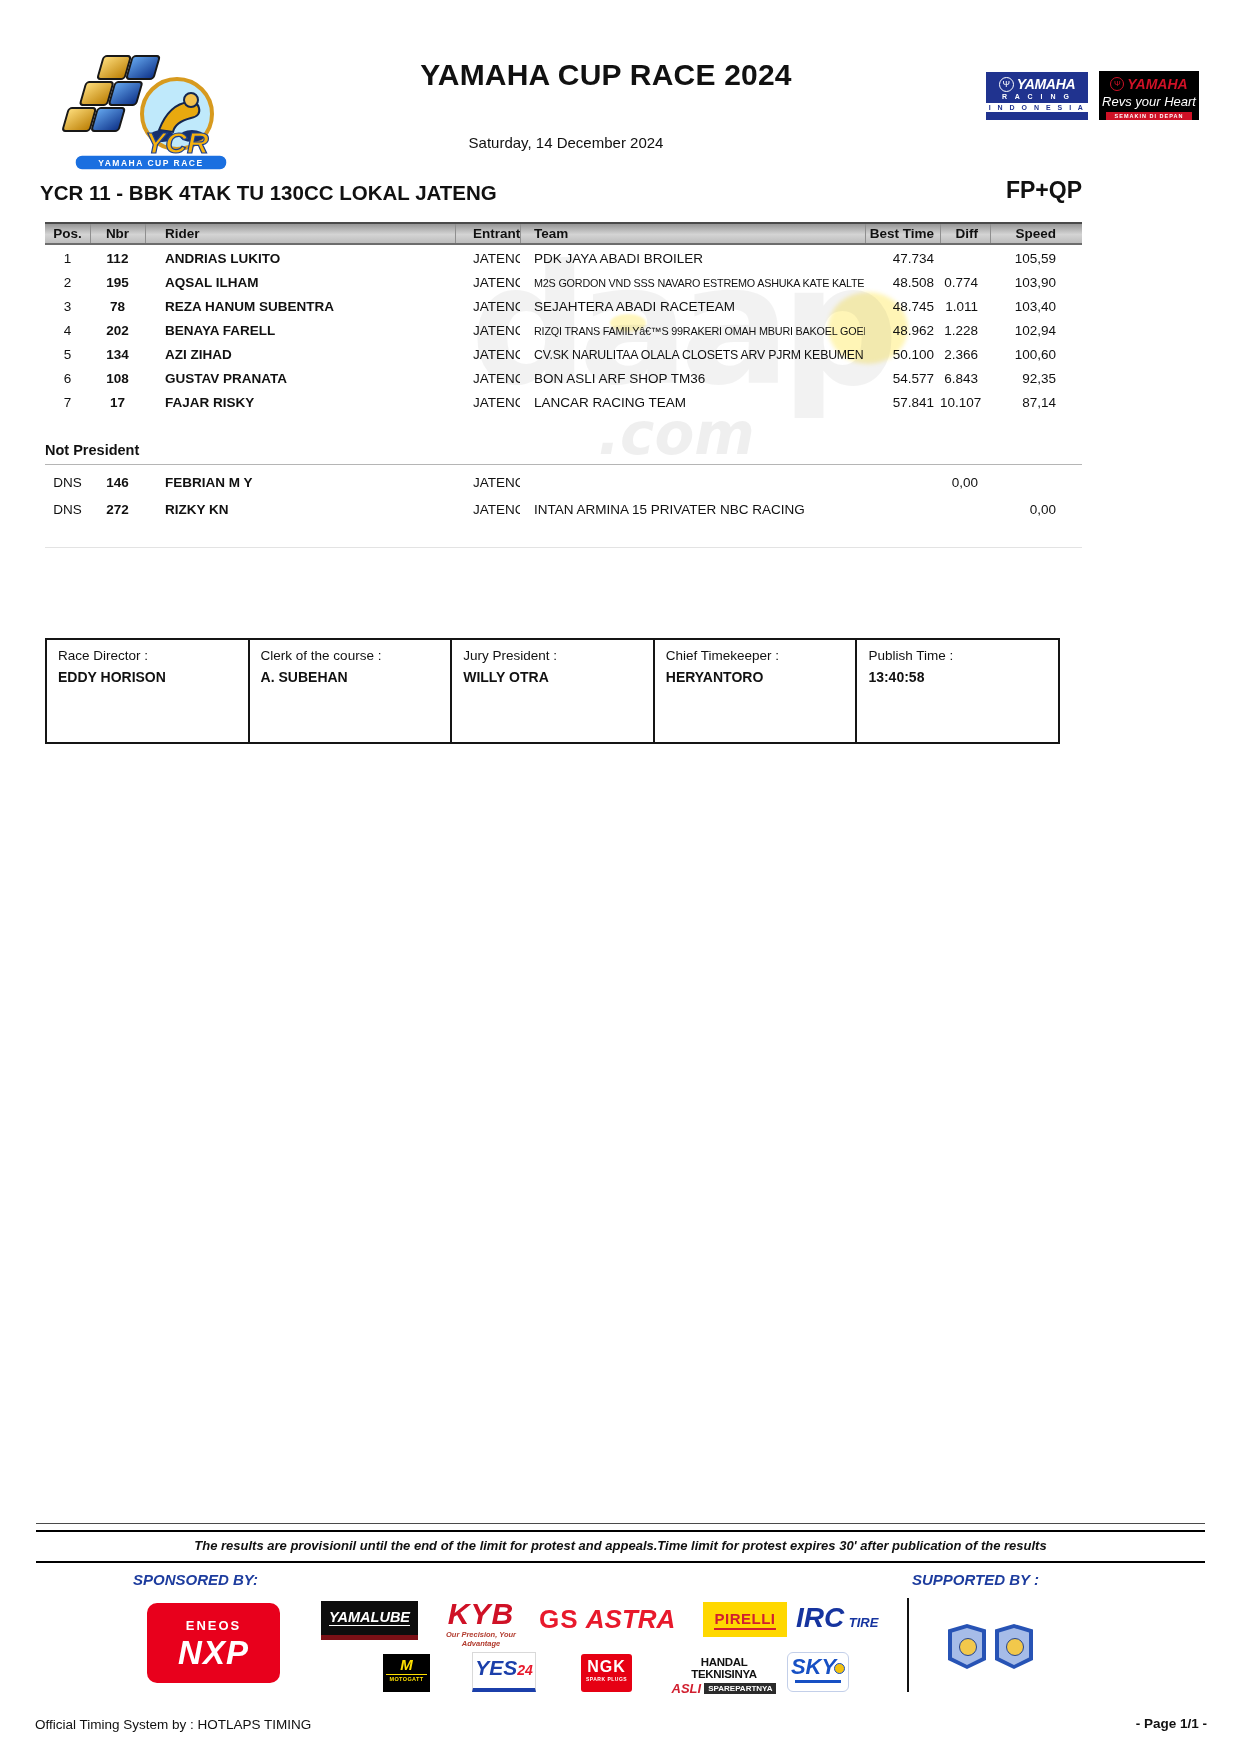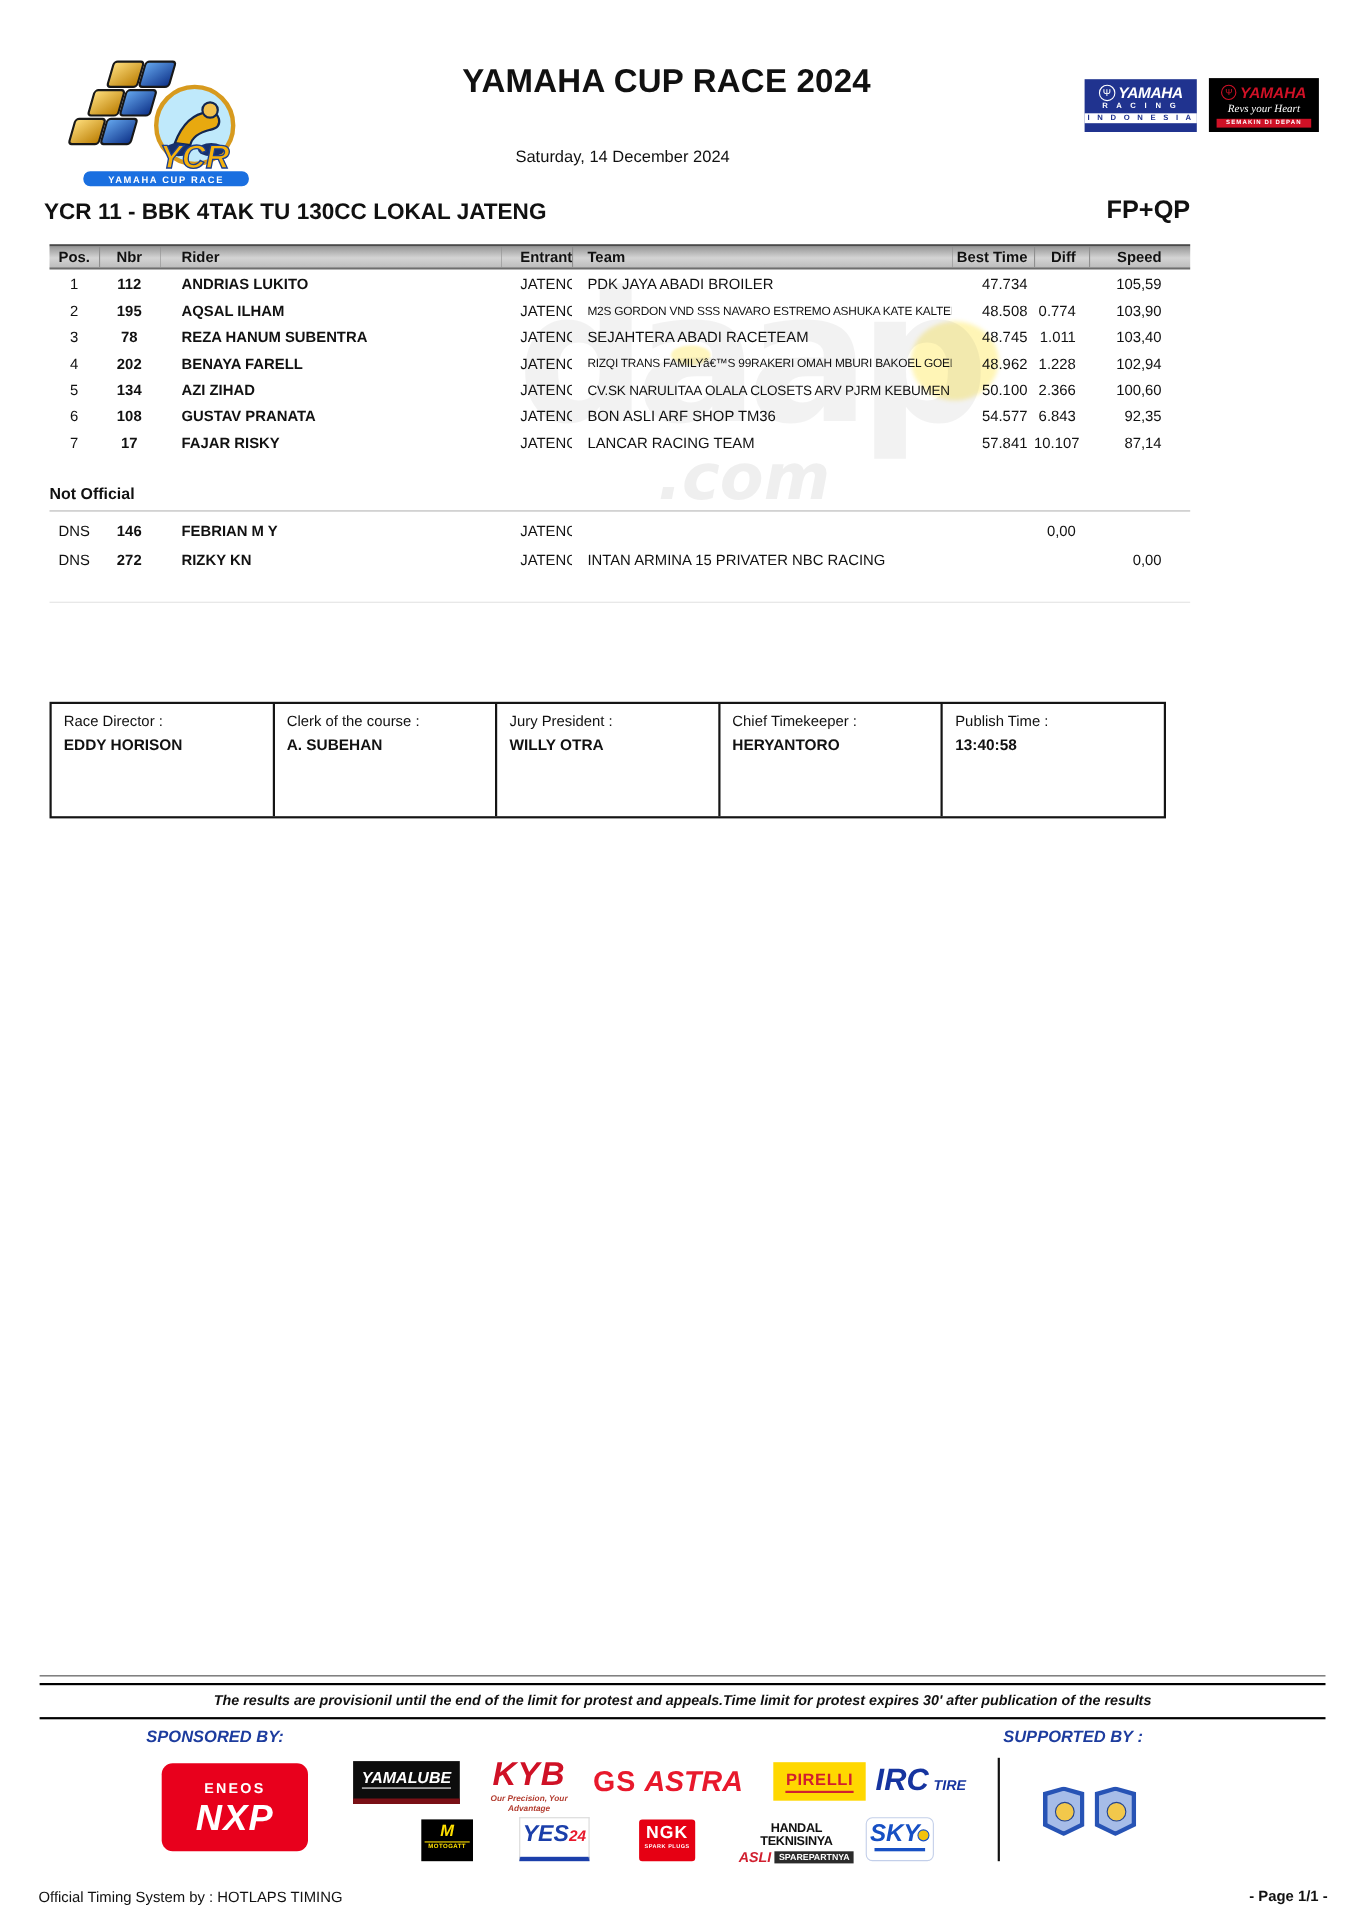--- a/index.html
+++ b/index.html
@@ -16,21 +16,21 @@
   .yr-fork{width:13px;height:13px;border:1px solid #fff;border-radius:50%;font-size:9px;line-height:12px;color:#fff;}
   .yr-brand{font-size:14px;font-weight:bold;font-style:italic;letter-spacing:-.3px;}
   .yr-racing{font-size:7px;letter-spacing:3px;margin-top:1px;font-weight:bold;}
   .yr-indo{background:#fff;color:#20338f;font-size:7px;font-weight:bold;letter-spacing:2.5px;margin-top:3px;padding:1px 0;}
 
   .yrevs{position:absolute;left:1099px;top:71px;width:100px;height:49px;background:#000;color:#fff;
          text-align:center;box-sizing:border-box;padding-top:5px;}
   .yk-top{display:flex;justify-content:center;gap:3px;align-items:center;}
   .yk-fork{width:12px;height:12px;border:1px solid #cf1126;border-radius:50%;color:#cf1126;font-size:8px;line-height:11px;}
   .yk-brand{color:#cf1126;font-size:14px;font-weight:bold;font-style:italic;}
-  .yk-revs{font-family:Liberation Serif, serif;font-style:italic;font-size:10px;margin-top:2px;}
+  .yk-revs{font-family:Liberation Sans, sans-serif;font-style:italic;font-size:13px;margin-top:2px;}
   .yk-bar{background:#cf1126;color:#fff;font-size:5.5px;font-weight:bold;letter-spacing:1px;margin:3px 7px 0;padding:1px 0;}
 
   
   .class-title{position:absolute;left:40px;top:181px;font-size:20.5px;font-weight:bold;z-index:2;}
   .session{position:absolute;right:159px;top:177px;font-size:23px;font-weight:bold;z-index:2;}
 
   
   .grid{display:grid;grid-template-columns:45px 55px 310px 65px 345px 75px 50px 92px;}
   .grid>div{box-sizing:border-box;overflow:hidden;white-space:nowrap;}
   .grid>:nth-child(1){text-align:center;}
@@ -297,21 +297,21 @@
         <div class="c-nbr">17</div>
         <div class="c-rider">FAJAR RISKY</div>
         <div class="c-entrant">JATENG</div>
         <div class="c-team team-normal">LANCAR RACING TEAM</div>
         <div class="c-best">57.841</div>
         <div class="c-diff">10.107</div>
         <div class="c-speed">87,14</div>
       </div>
     </div>
 
-  <div class="nq-title">Not Official</div>
+  <div class="nq-title">Not President</div>
   <div class="nq-line"></div>
   <div class="nq-body">
       <div class="grid nqrow">
         <div class="c-pos">DNS</div>
         <div class="c-nbr c-nbrb">146</div>
         <div class="c-rider">FEBRIAN M Y</div>
         <div class="c-entrant">JATENG</div>
         <div class="c-best"></div>
         <div class="c-diff"></div>
         <div class="c-speed">0,00</div>

